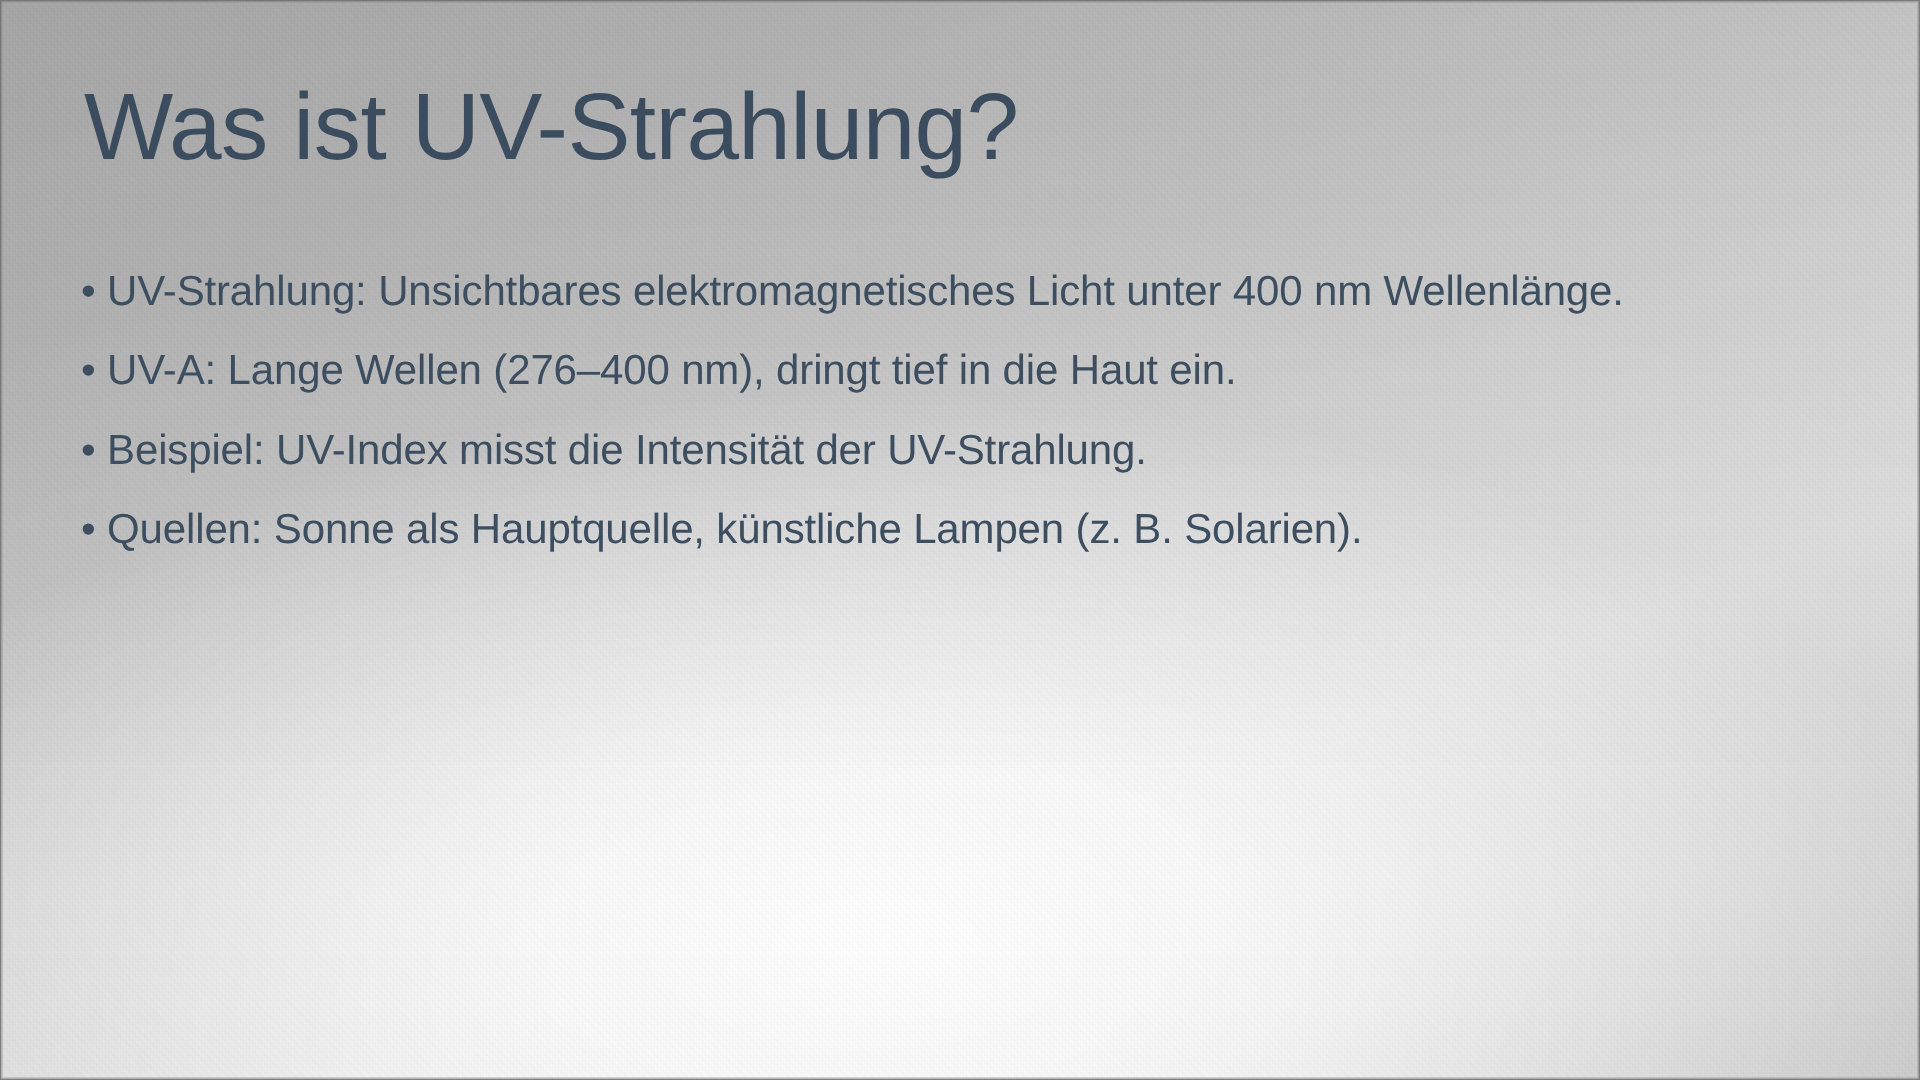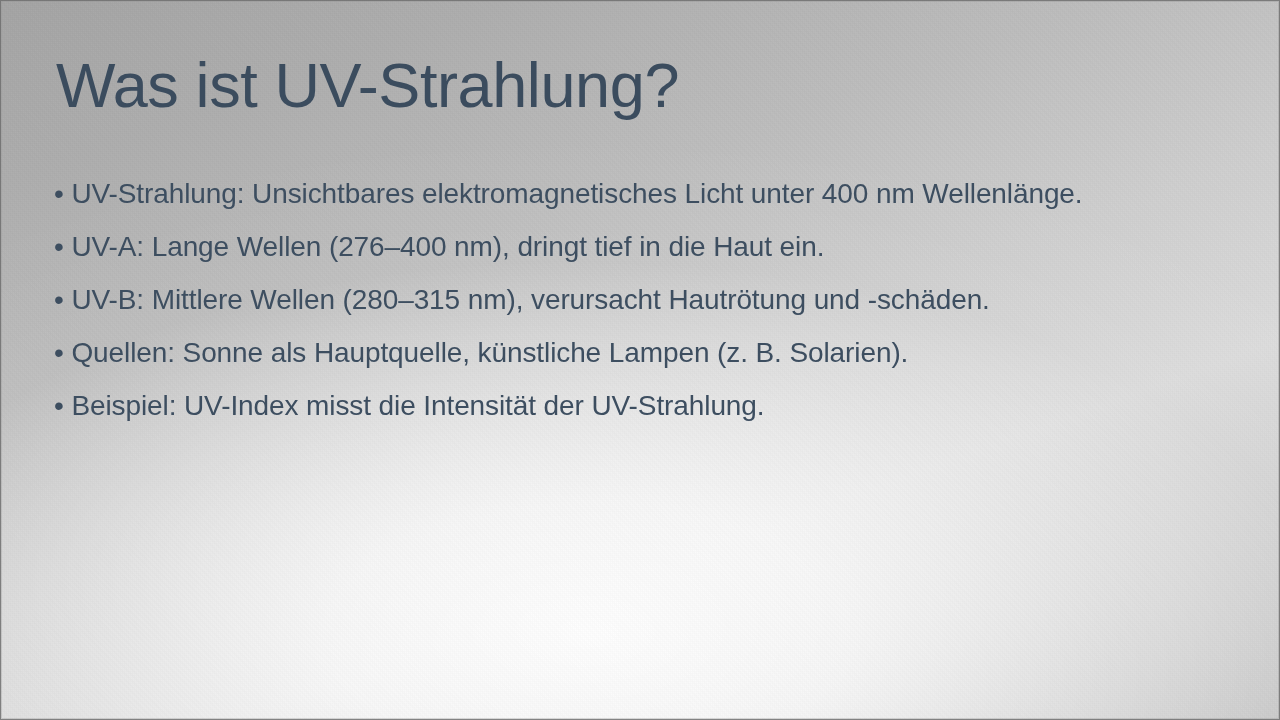--- a/index.html
+++ b/index.html
@@ -123,31 +123,27 @@
       <p class="bullet-line">
         <span class="dot">• </span>
         <span class="txt">UV-Strahlung: Unsichtbares elektromagnetisches Licht unter 400 nm Wellenlänge.</span>
       </p>
 
       <p class="bullet-line">
         <span class="dot">• </span>
         <span class="txt">UV-A: Lange Wellen (276–400 nm), dringt tief in die Haut ein.</span>
       </p>
 
-      <p class="bullet-line">
-        <span class="dot">• </span>
-        <span class="txt">UV-B: Mittlere Wellen (280–315 nm), verursacht Hautrötung und -schäden.</span>
-      </p>
 
 
       <p class="bullet-line">
         <span class="dot">• </span>
-        <span class="txt">Quellen: Sonne als Hauptquelle, künstliche Lampen (z. B. Solarien).</span>
+        <span class="txt">Beispiel: UV-Index misst die Intensität der UV-Strahlung.</span>
       </p>
 
       <p class="bullet-line">
         <span class="dot">• </span>
-        <span class="txt">Beispiel: UV-Index misst die Intensität der UV-Strahlung.</span>
+        <span class="txt">Quellen: Sonne als Hauptquelle, künstliche Lampen (z. B. Solarien).</span>
       </p>
 
     </div>
   </div>
 </div>
 
 </body></html>

